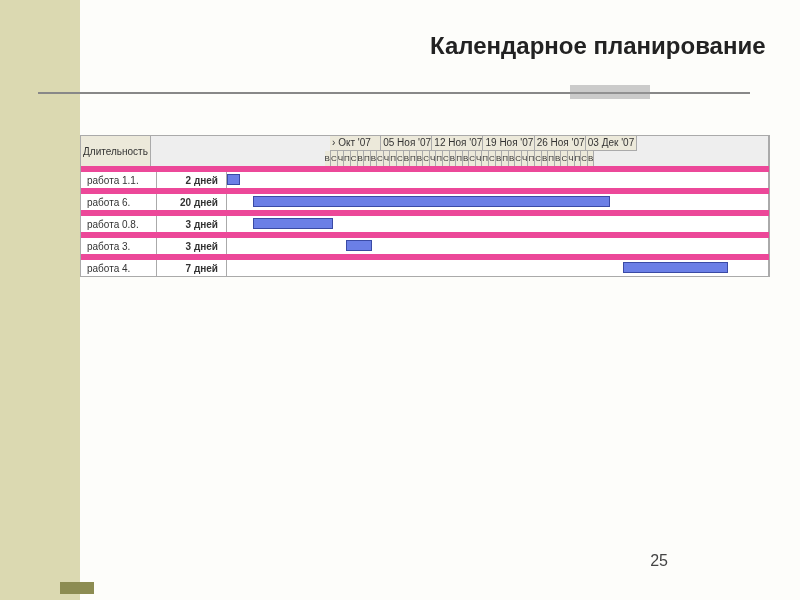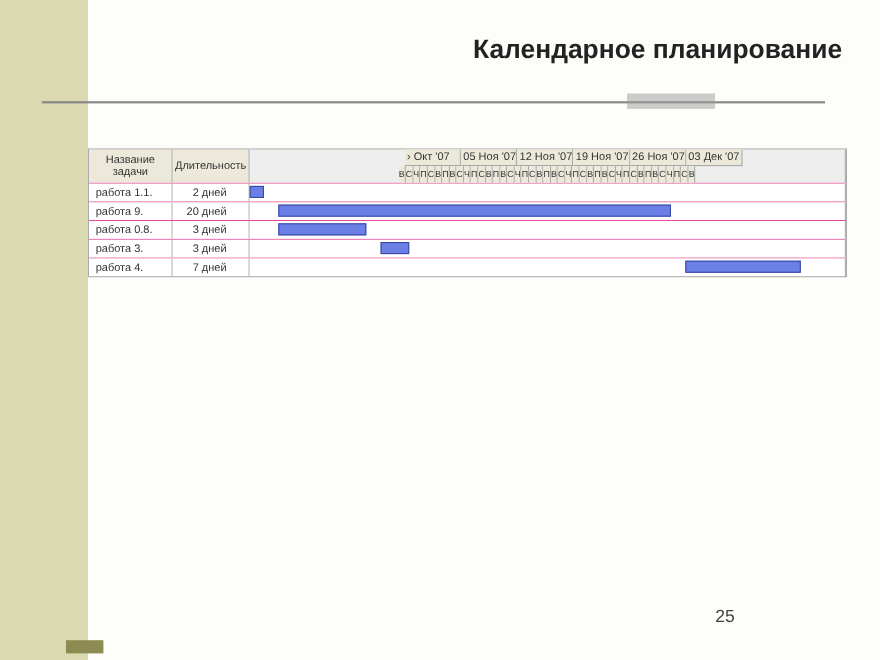--- a/index.html
+++ b/index.html
@@ -82,24 +82,24 @@
   }
   .day-labels { display:flex; height: 15px; }
   .day-labels > div {
     flex: 1;
     border-right: 1px solid #aaa;
     background: #ece9da;
     text-align: center;
     font-size: 8px;
     line-height: 15px;
   }
-  .body-row { height: 16px; border-top: 1px solid #ec4899; justify-content: space-between; }
+  .body-row { height: 16px; border-top: 6px solid #ec4899; justify-content: space-between; }
   .body-row .cell { background: #fff; }
   .body-row .task-name-col { padding-left: 6px; }
-  .body-row .dur-col { padding-right: 20px; }
+  .body-row .dur-col { padding-right: 8px; font-weight: bold; }
   .body-row .timeline-col { background: #fff; }
   .bar {
     position: absolute;
     top: 2px;
     height: 11px;
     background: #6b7fe6;
     border: 1px solid #3a4aa5;
     box-sizing: border-box;
   }
   .page-num {
@@ -121,21 +121,20 @@
 </head>
 <body>
 
 <div class="sidebar-stripe"></div>
 <div class="title">Календарное планирование</div>
 <div class="rule"></div>
 <div class="rule-decor"></div>
 
 <div class="gantt">
   <div class="row head">
-    <div class="cell task-name-col">Название задачи</div>
     <div class="cell dur-col">Длительность</div>
     <div class="cell timeline-col">
       <div class="week-labels" id="week-labels">
           <div>› Окт '07</div>
           <div>05 Ноя '07</div>
           <div>12 Ноя '07</div>
           <div>19 Ноя '07</div>
           <div>26 Ноя '07</div>
           <div>03 Дек '07</div>
         </div>
@@ -186,21 +185,21 @@
   </div>
   <div id="task-rows">
       <div class="row body-row">
         <div class="cell task-name-col">работа 1.1.</div>
         <div class="cell dur-col">2 дней</div>
         <div class="cell timeline-col">
           <div class="bar" style="left: 0%; width: 2.43902%;"></div>
         </div>
       </div>
       <div class="row body-row">
-        <div class="cell task-name-col">работа 9.</div>
+        <div class="cell task-name-col">работа 6.</div>
         <div class="cell dur-col">20 дней</div>
         <div class="cell timeline-col">
           <div class="bar" style="left: 4.87805%; width: 65.8537%;"></div>
         </div>
       </div>
       <div class="row body-row">
         <div class="cell task-name-col">работа 0.8.</div>
         <div class="cell dur-col">3 дней</div>
         <div class="cell timeline-col">
           <div class="bar" style="left: 4.87805%; width: 14.6341%;"></div>

